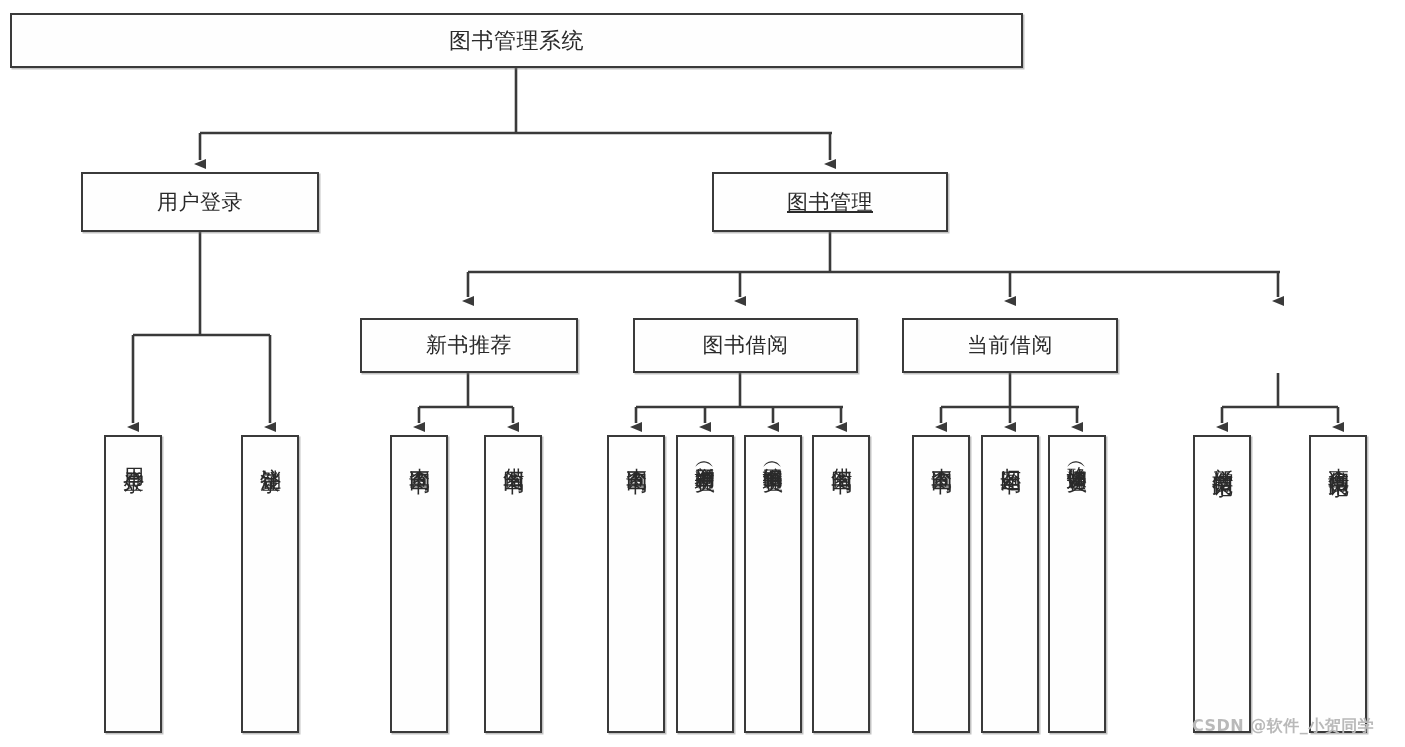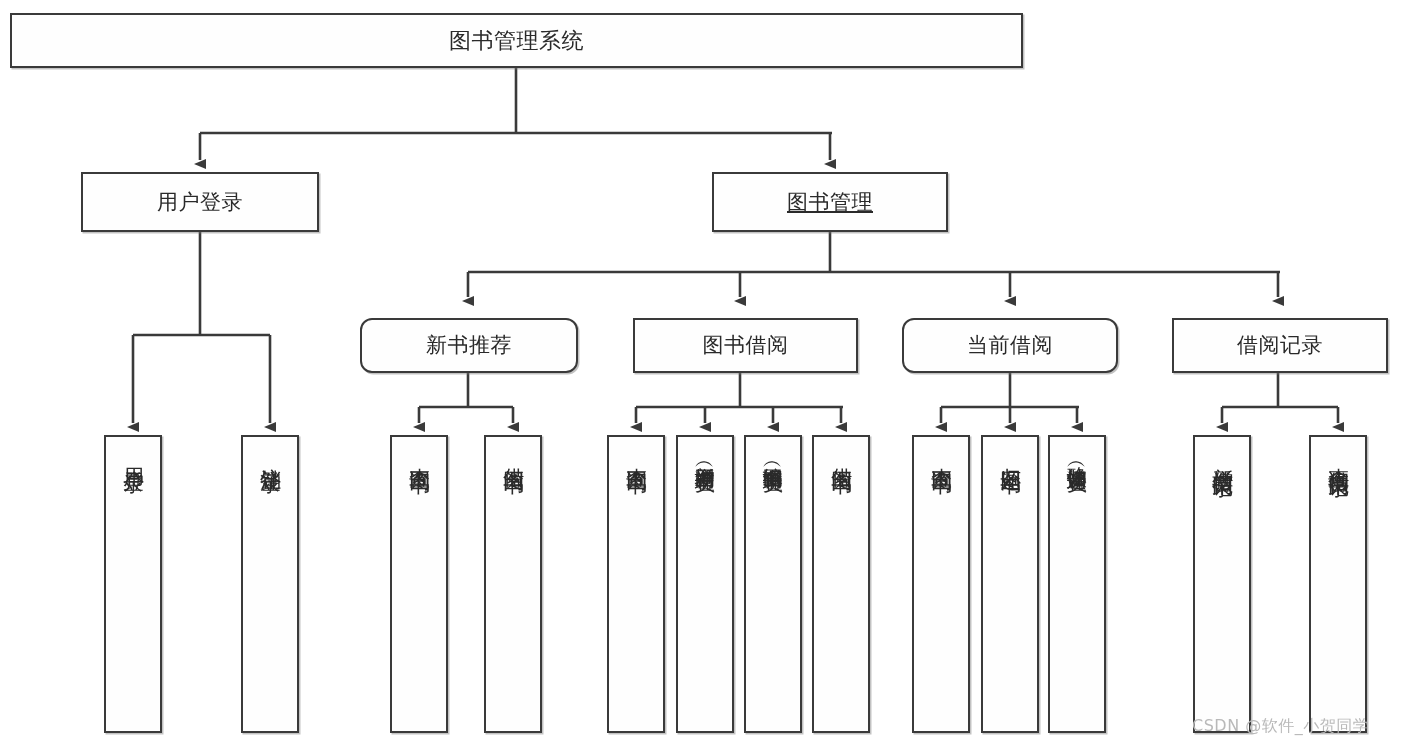--- a/index.html
+++ b/index.html
@@ -133,31 +133,28 @@
     <span class="label">图书管理系统</span>
   </div>
 
   <div class="node h" style="left:81px; top:172px; width:238px; height:60px;">
     <span class="label">用户登录</span>
   </div>
   <div class="node h" style="left:712px; top:172px; width:236px; height:60px;text-decoration:underline;">
     <span class="label">图书管理</span>
   </div>
 
-  <div class="node h" style="left:360px; top:318px; width:218px; height:55px;border-radius:12px;">
+  <div class="node h" style="left:360px; top:318px; width:218px; height:55px;">
     <span class="label">新书推荐</span>
   </div>
   <div class="node h" style="left:633px; top:318px; width:225px; height:55px;">
     <span class="label">图书借阅</span>
   </div>
-  <div class="node h" style="left:902px; top:318px; width:216px; height:55px;border-radius:12px;">
+  <div class="node h" style="left:902px; top:318px; width:216px; height:55px;">
     <span class="label">当前借阅</span>
-  </div>
-  <div class="node h" style="left:1172px; top:318px; width:216px; height:55px;">
-    <span class="label">借阅记录</span>
   </div>
 
   <div class="node v" style="left:104px; top:435px; width:58px; height:298px;">
     <span class="label">用户登录</span>
   </div>
   <div class="node v" style="left:241px; top:435px; width:58px; height:298px;">
     <span class="label">注销登录</span>
   </div>
 
   <div class="node v" style="left:390px; top:435px; width:58px; height:298px;">
@@ -190,15 +187,15 @@
     <span class="label">确认归还（管理员）</span>
   </div>
 
   <div class="node v" style="left:1193px; top:435px; width:58px; height:298px;">
     <span class="label">新增借阅记录</span>
   </div>
   <div class="node v" style="left:1309px; top:435px; width:58px; height:298px;">
     <span class="label">查询借阅记录</span>
   </div>
 
-  <div class="watermark" style="left:1192px; top:716px;">CSDN @软件_小贺同学</div>
+  <div class="watermark" style="left:1192px; top:716px;font-weight:bold;">CSDN @软件_小贺同学</div>
 
 </div>
 
 </body></html>

